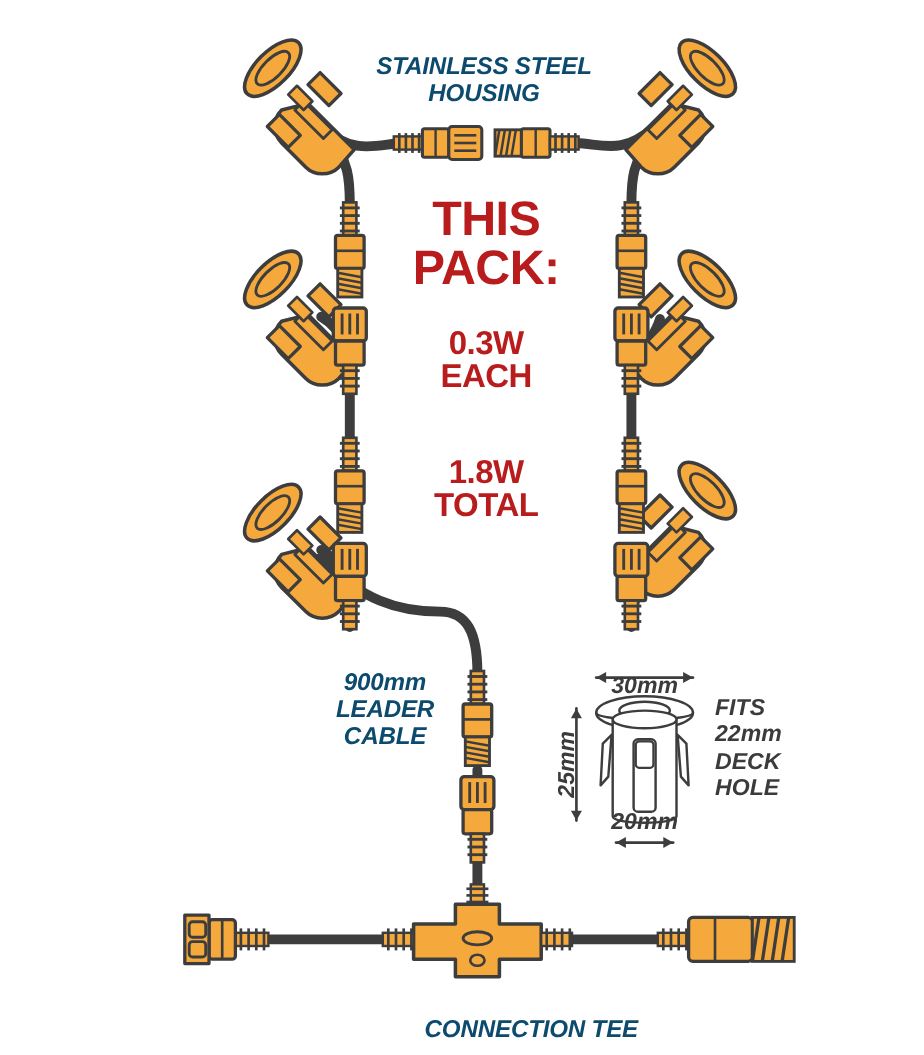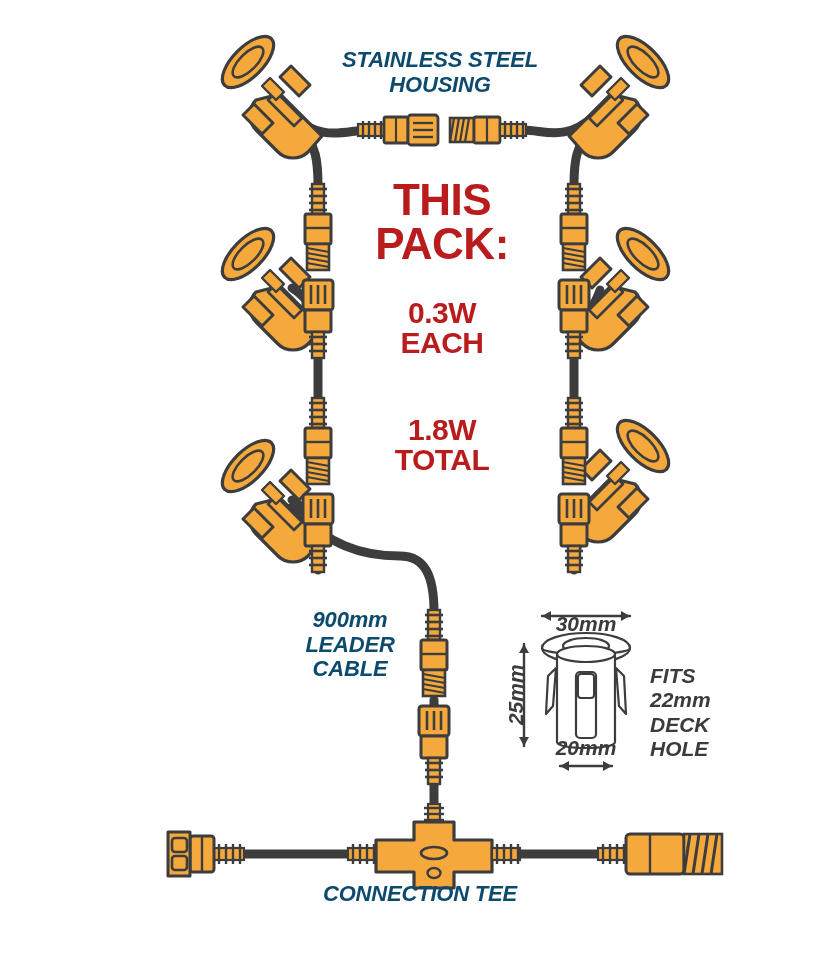--- a/index.html
+++ b/index.html
@@ -308,20 +308,20 @@
   <div class="lbl sz22" style="left:275px;top:576px;width:150px;margin-top:32px;">900mm
 LEADER
 CABLE</div>
 
   <div class="dimtxt" style="left:536px;top:612px;width:100px;">30mm</div>
 
   <div class="dimtxt vert" style="left:461px;top:683px;width:110px;">25mm</div>
 
   <div class="dimtxt" style="left:536px;top:736px;width:100px;">20mm</div>
 
-  <div class="dimtxt" style="left:650px;top:664px;width:120px;text-align:left;line-height:1.16;">FITS
+  <div class="dimtxt" style="left:650px;top:632px;width:120px;text-align:left;line-height:1.16;">FITS
 22mm
 DECK
 HOLE</div>
 
-  <div class="lbl sz22" style="left:260px;top:882px;width:320px;">CONNECTION TEE</div>
+  <div class="lbl sz22" style="left:260px;top:924px;width:320px;text-align:right;">CONNECTION TEE</div>
 
 </div>
 
 </body></html>

